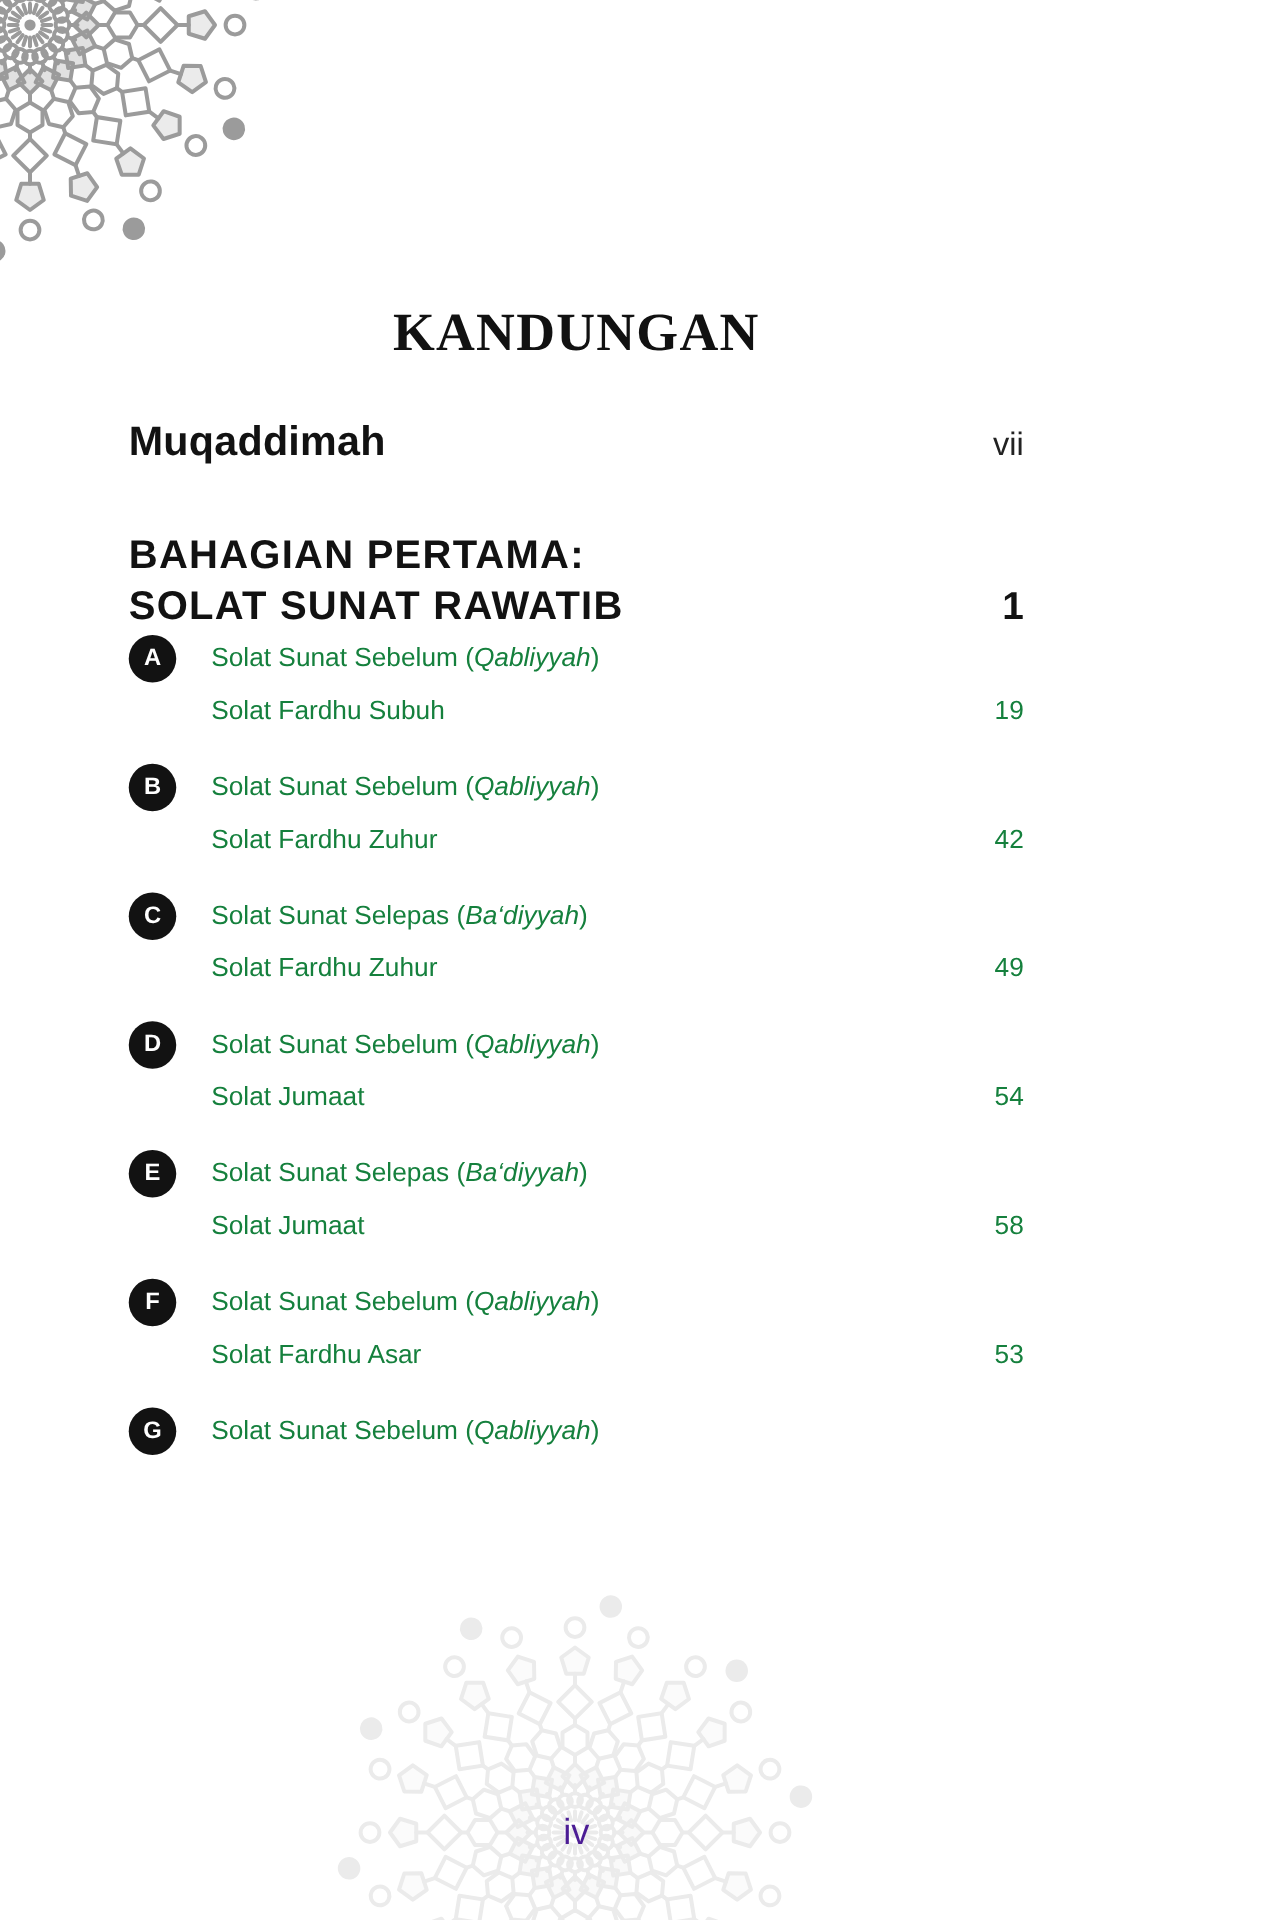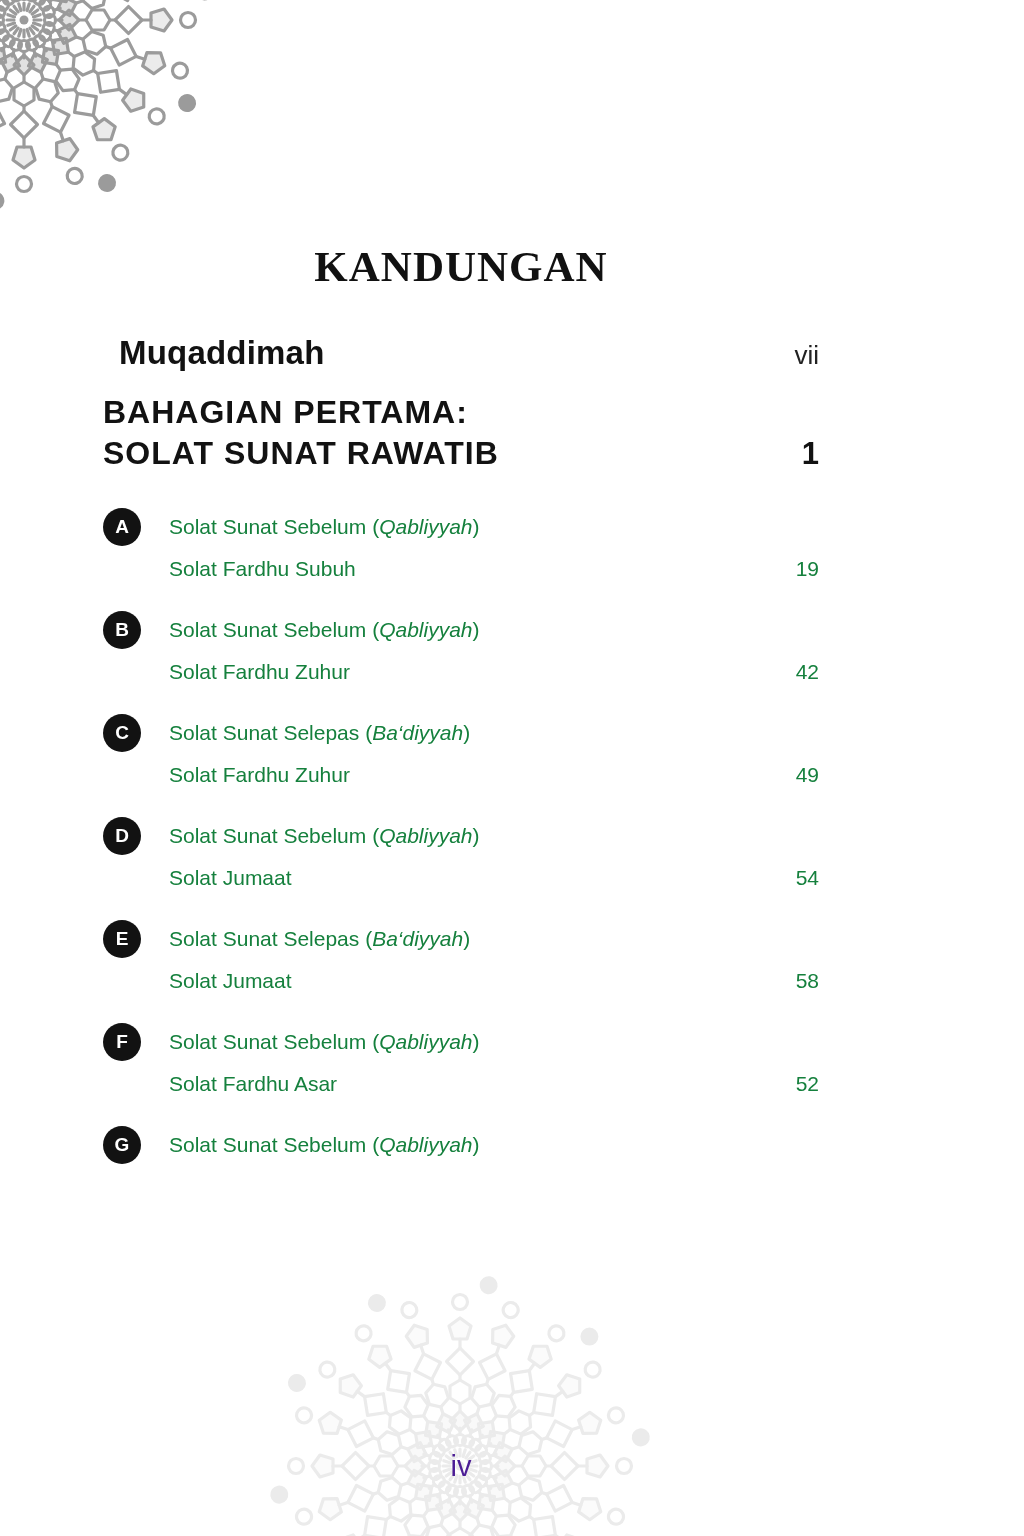--- a/index.html
+++ b/index.html
@@ -11,24 +11,24 @@
   .content{position:absolute;left:103px;top:0;width:716px;height:100%;}
   .doc-title{
     position:absolute;top:242px;left:0;width:100%;text-align:center;
     font-family:"Liberation Serif","DejaVu Serif",serif;
     font-weight:bold;font-size:43px;letter-spacing:1px;color:#111;
   }
   .front-row{
     position:absolute;top:334px;left:0;width:100%;
     display:flex;justify-content:space-between;align-items:baseline;
   }
-  .front-row .label{font-size:33px;font-weight:800;letter-spacing:.2px;color:#121212;margin-left:16px;}
+  .front-row .label{font-size:33px;font-weight:800;letter-spacing:.2px;color:#121212;}
   .front-row .pg{font-size:26px;color:#222;}
   .section-row{
-    position:absolute;top:392px;left:0;width:100%;
+    position:absolute;top:423px;left:0;width:100%;
     display:flex;justify-content:space-between;align-items:flex-end;gap:32px;
   }
   .section-title{font-size:32px;font-weight:800;letter-spacing:1px;line-height:41px;color:#121212;}
   .section-row .pg{font-size:31px;font-weight:800;color:#121212;line-height:41px;}
   .toc-items{
     position:absolute;top:506px;left:0;width:100%;
     display:flex;flex-direction:column;gap:19px;
   }
   .toc-item{display:flex;min-height:84px;}
   .badge-col{width:66px;flex:0 0 66px;padding-top:2px;}
@@ -203,21 +203,21 @@
     </div>
 
     <div class="toc-item">
       <div class="badge-col">
           <div class="badge">F</div>
         </div>
       <div class="item-lines">
         <div class="line1"><span>Solat Sunat Sebelum (</span><i>Qabliyyah</i><span>)</span></div>
         <div class="line2">
           <span>Solat Fardhu Asar</span>
-          <span>52</span>
+          <span>53</span>
         </div>
       </div>
     </div>
 
     <div class="toc-item">
       <div class="badge-col">
           <div class="badge">G</div>
         </div>
       <div class="item-lines">
         <div class="line1"><span>Solat Sunat Sebelum (</span><i>Qabliyyah</i><span>)</span></div>

